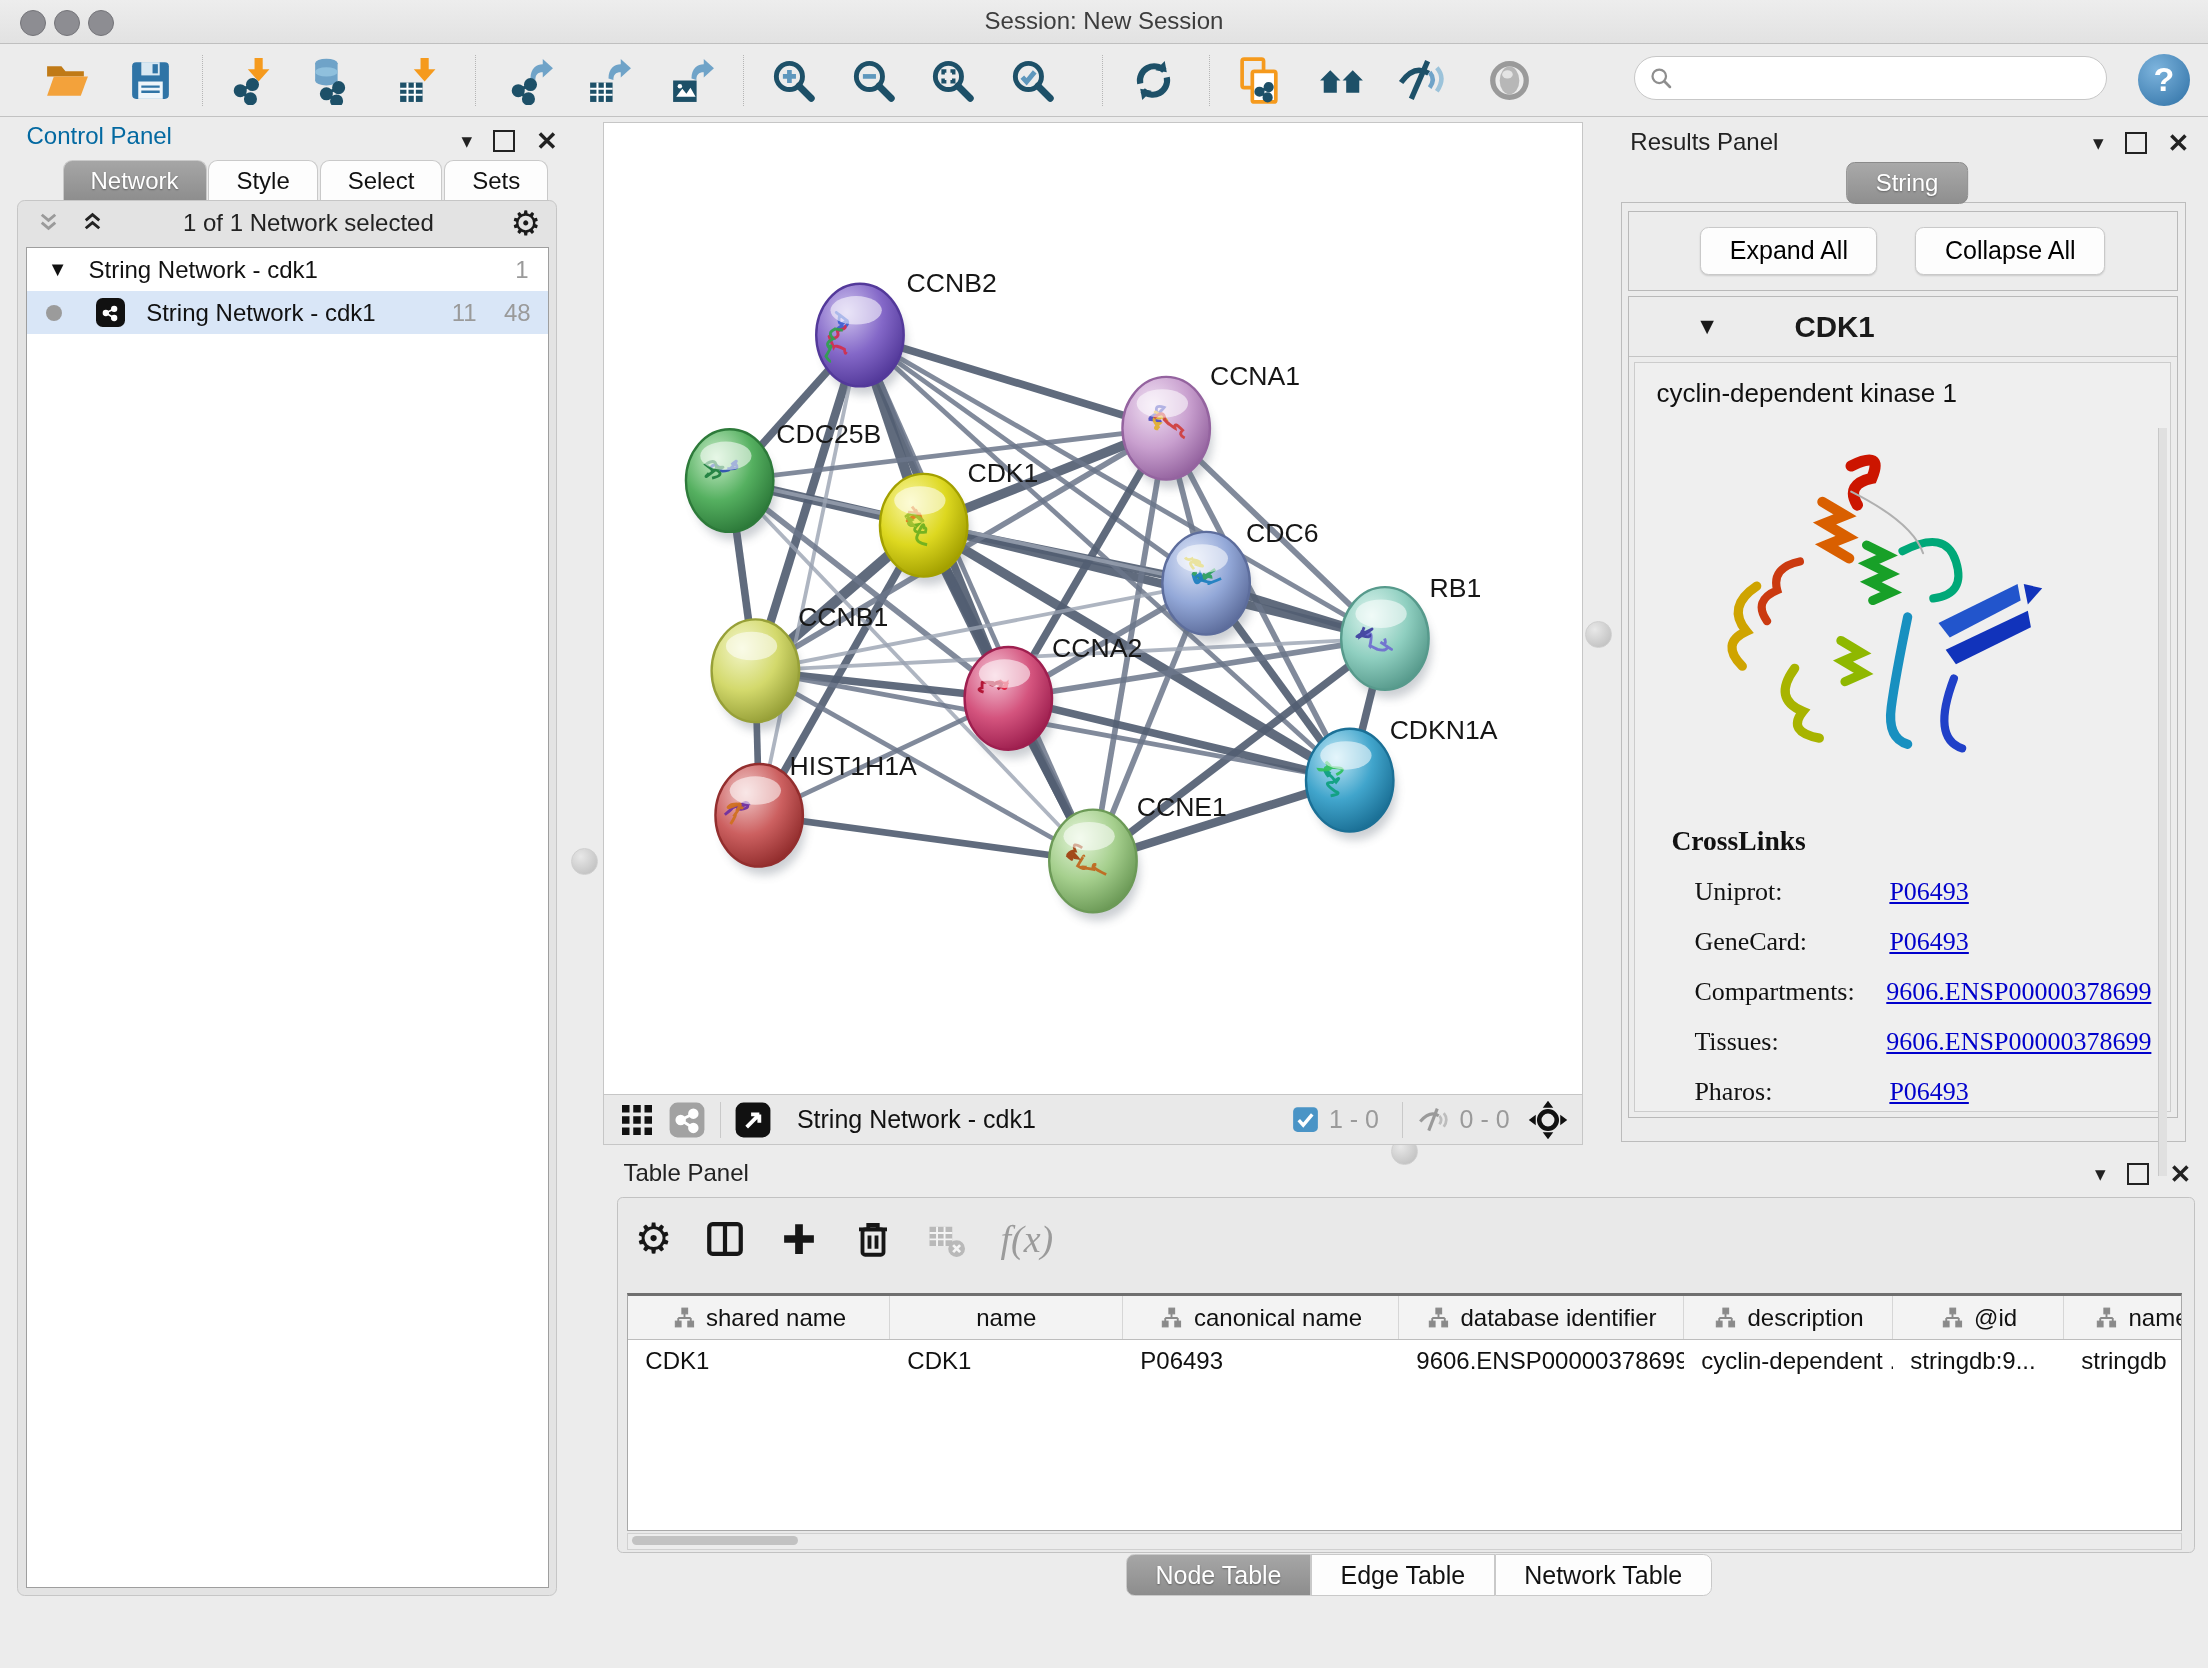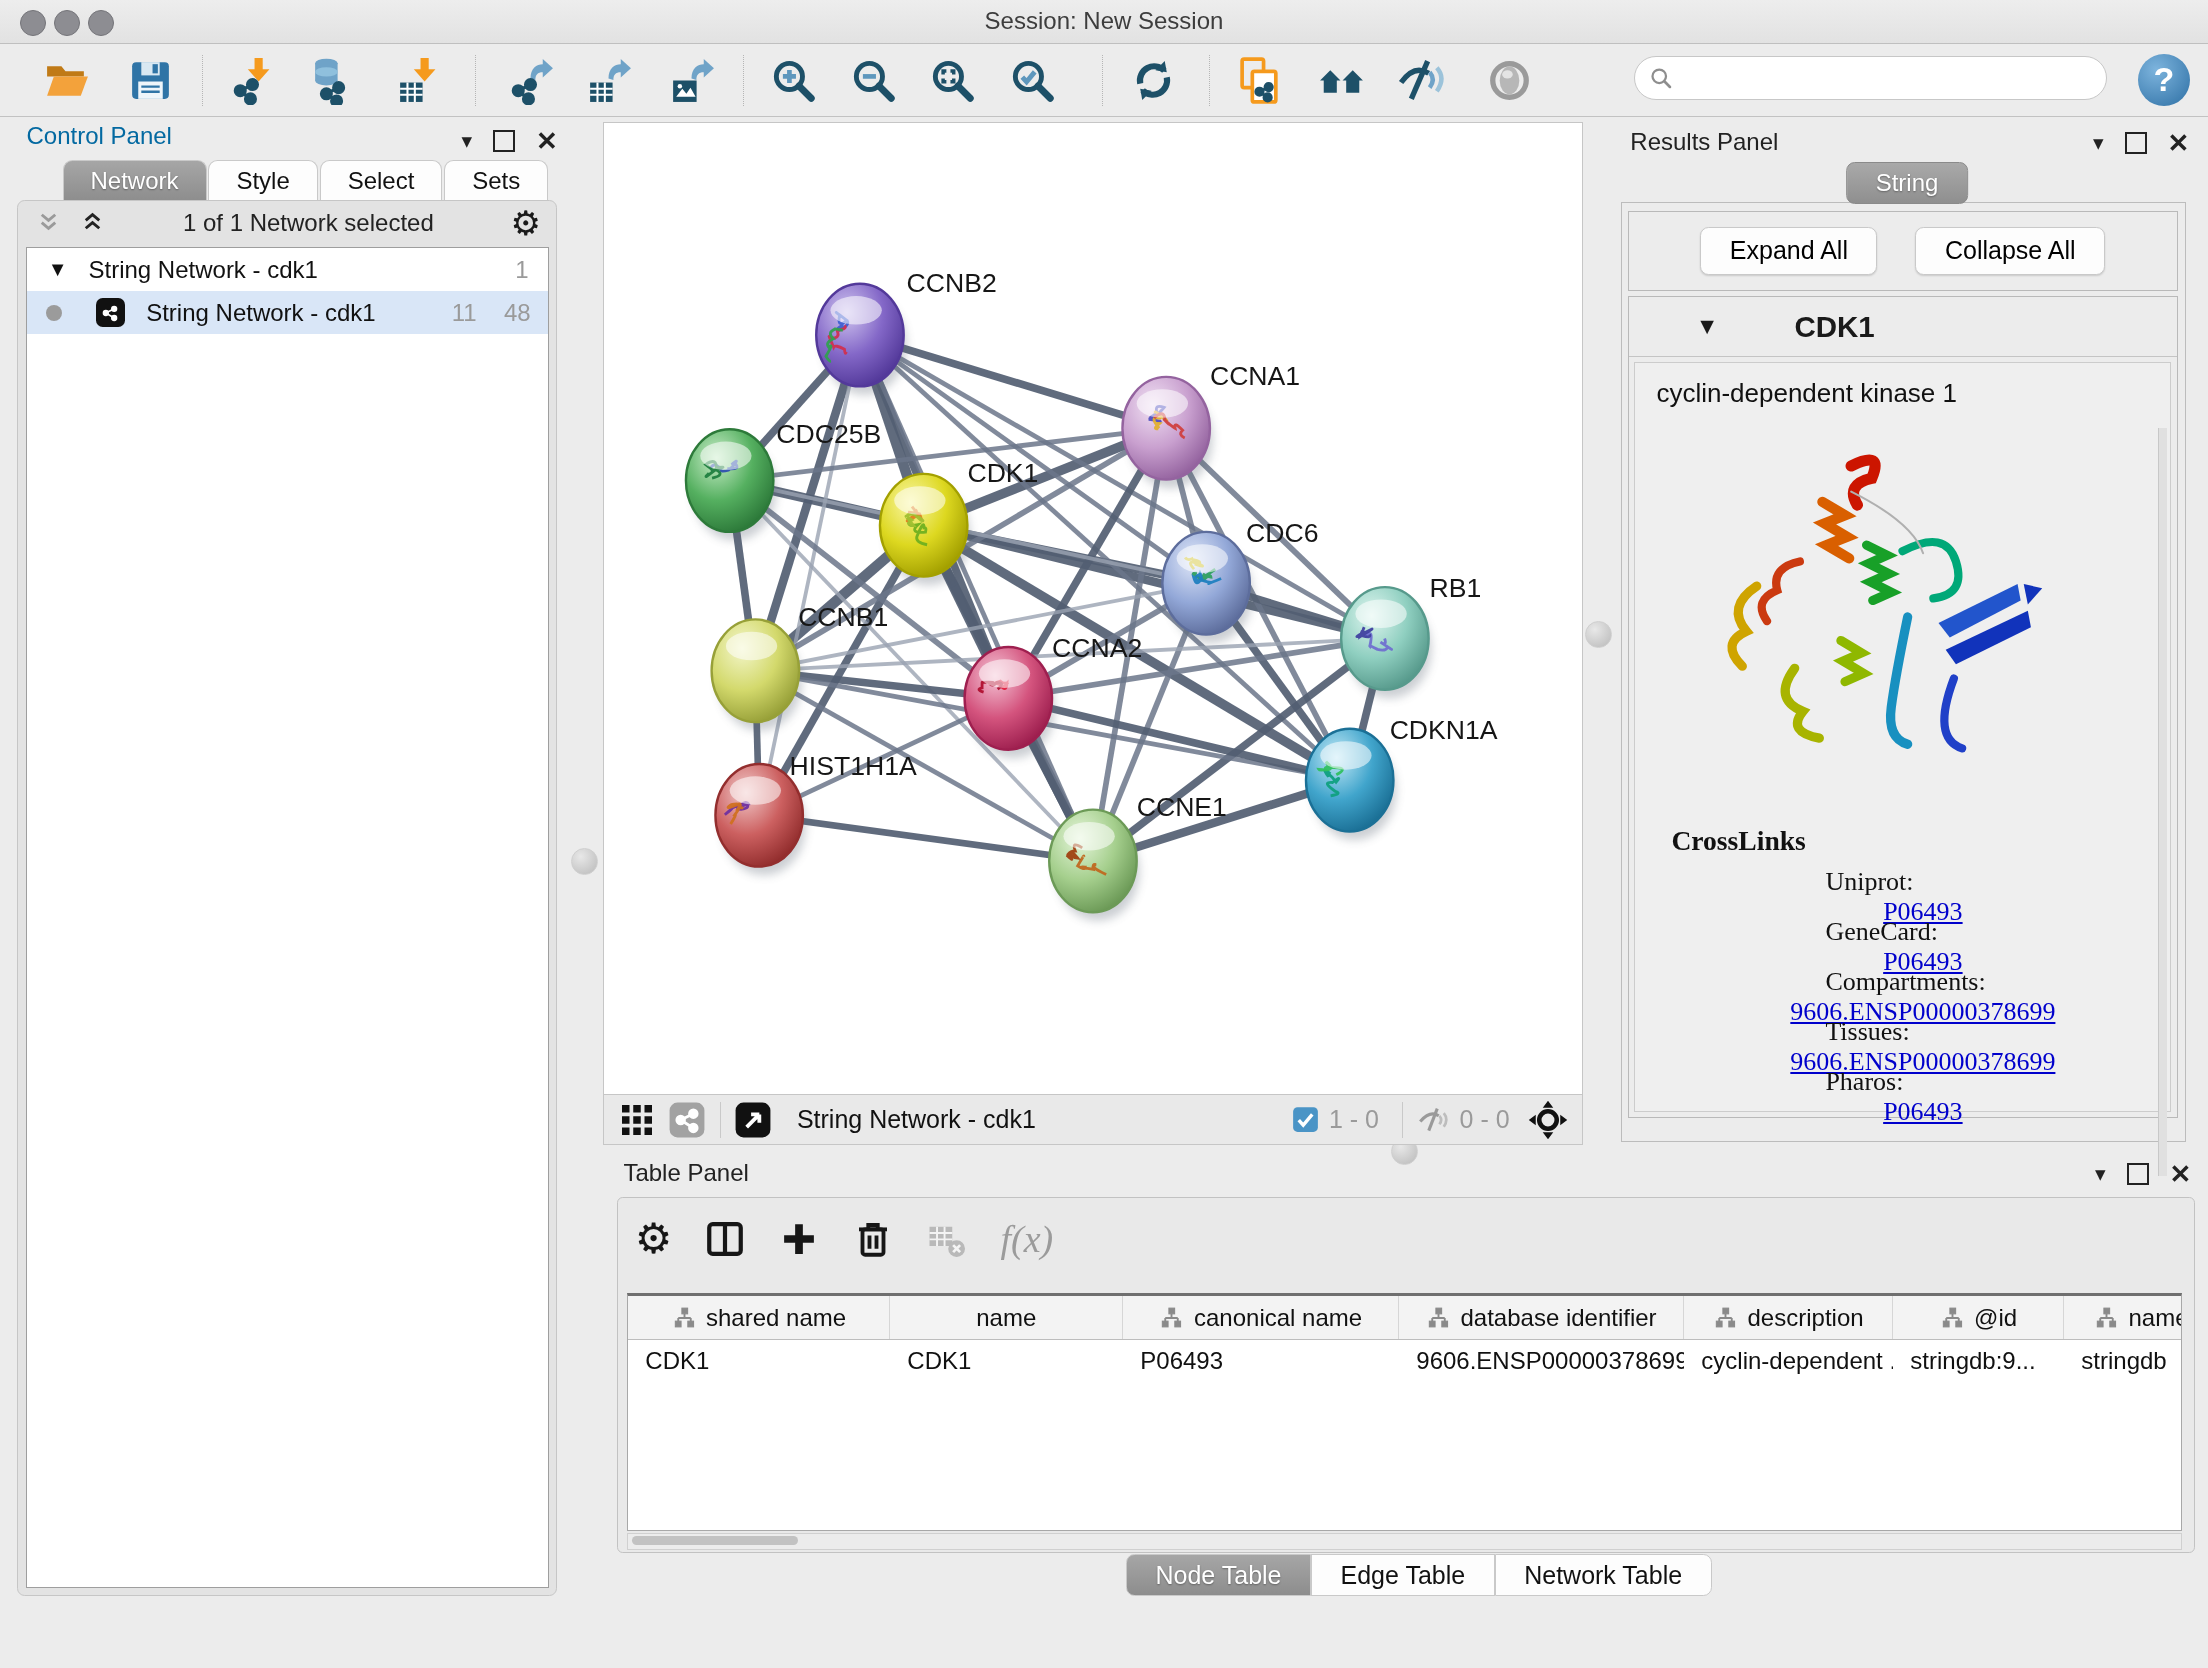--- a/index.html
+++ b/index.html
@@ -99,21 +99,21 @@
     display:flex;align-items:center;}
   #rp-sec-caret{margin-left:67px;font-size:23px;}
   #rp-sec-title{margin-left:76px;font-size:29.5px;font-weight:bold;}
   #rp-sec-body{position:absolute;left:5.7px;top:65px;width:535px;height:748px;background:#efefef;
     border:1px solid #cccccc;}
   #rp-desc{position:absolute;left:21px;top:15px;font-size:26px;color:#111;}
   #rp-structure{position:absolute;left:57px;top:67px;width:380px;height:380px;}
   #rp-xlinks-title{position:absolute;left:36px;top:462px;font-family:"Liberation Serif",serif;
     font-size:27.6px;font-weight:bold;color:#111;}
   #rp-xlinks{position:absolute;left:59px;top:504px;width:457px;}
-  .xl-row{display:flex;height:50px;align-items:center;font-family:"Liberation Serif",serif;font-size:26px;flex-direction:column;}
+  .xl-row{display:flex;height:50px;align-items:center;font-family:"Liberation Serif",serif;font-size:26px;}
   .xl-label{width:195px;color:#111;}
   .xl-link{color:#0000cc;text-decoration:underline;}
   #rp-scroll{position:absolute;right:2.9px;top:65px;width:8.6px;height:748px;background:#e0e0e0;border-left:1px solid #c8c8c8;}
 
   
   #table-panel{position:absolute;left:612px;top:1155px;width:1587px;height:451px;}
   #tp-header{position:absolute;left:11.4px;top:3.8px;font-size:24px;color:#222;}
   #tp-ctls{position:absolute;right:7.6px;top:5.7px;}
   #tp-box{position:absolute;left:4.8px;top:42px;width:1576px;height:354px;background:#e9e9e9;
     border:1.9px solid #c2c2c2;border-radius:5.7px;}

